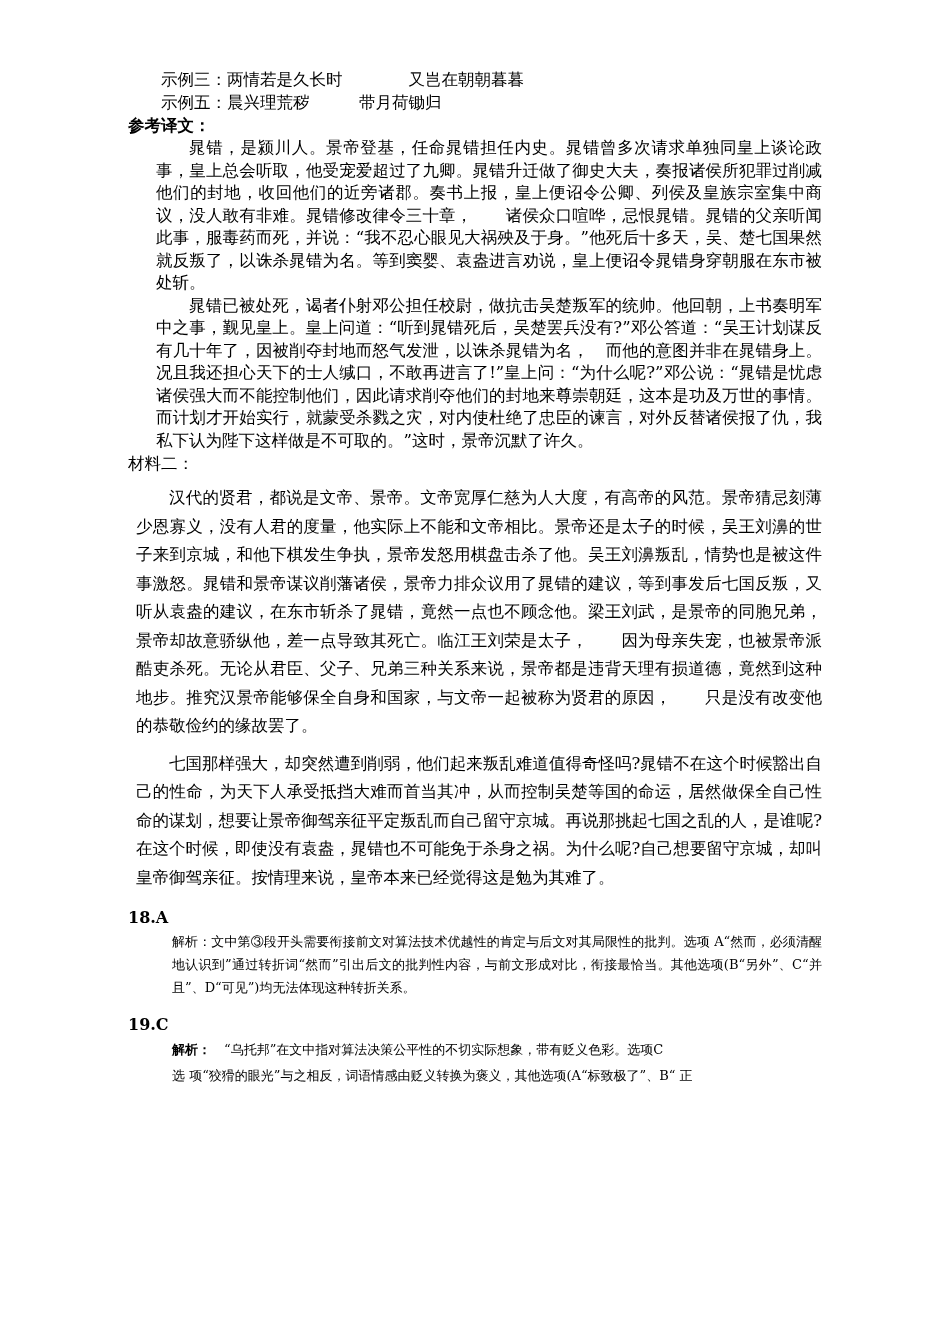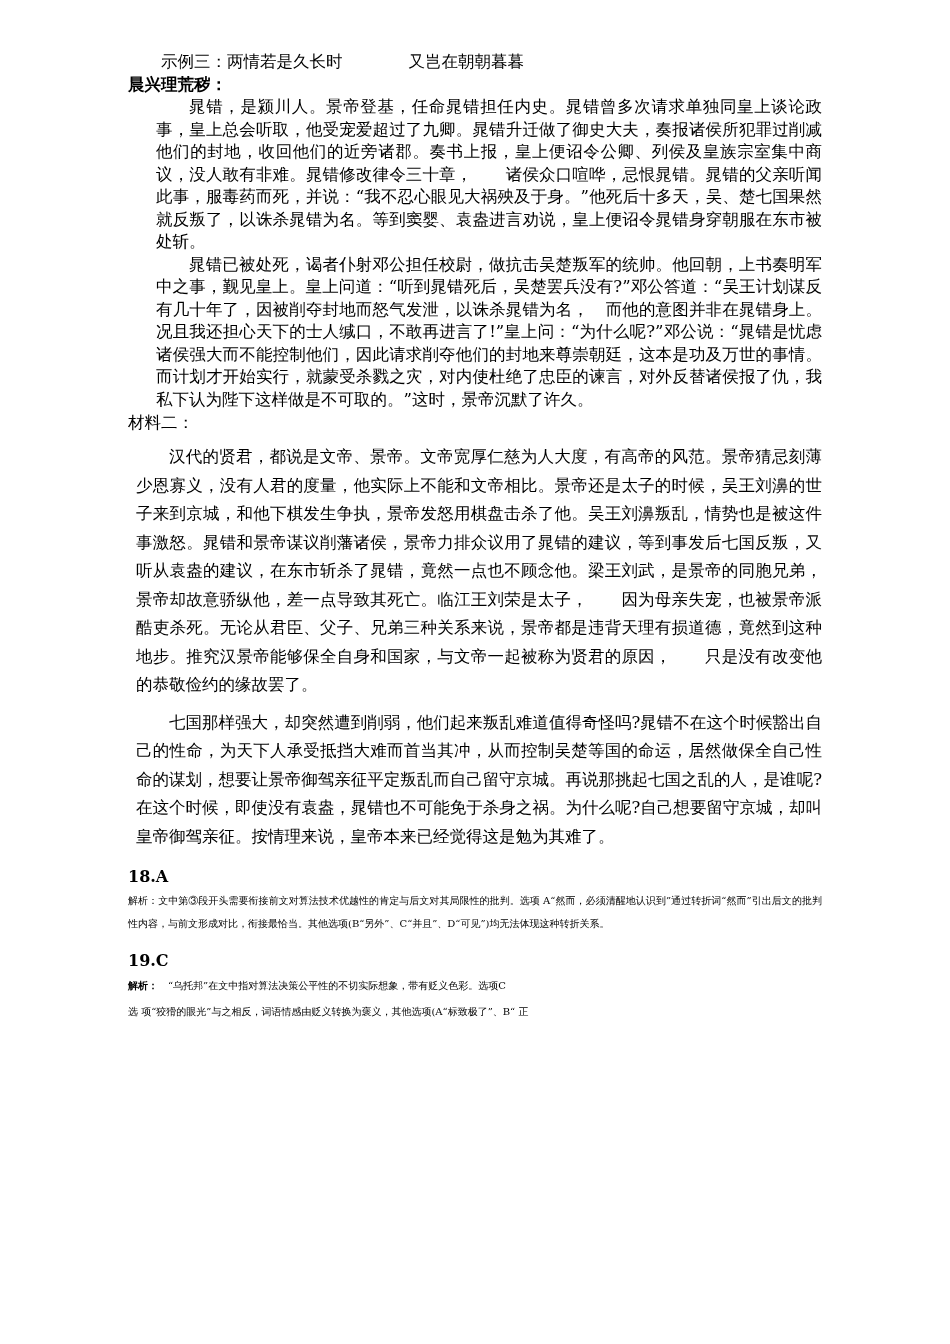--- a/index.html
+++ b/index.html
@@ -7,21 +7,21 @@
   .page {
     position: relative;
     width: 950px;
     height: 1344px;
     background: #ffffff;
     color: #000000;
     font-family: "DejaVu Serif", "Liberation Serif", serif;
     overflow: hidden;
   }
   .content {
-    padding: 50px 128px 0 128px;
+    padding: 68px 128px 0 128px;
   }
   .line {
     font-size: 16.5px;
     line-height: 23px;
     white-space: pre-wrap;
   }
   .indent2 { padding-left: 2em; }
   .bold { font-weight: bold; }
   .para {
     text-align: justify;
@@ -39,36 +39,38 @@
     text-indent: 2em;
     margin: 9px 0 5px 8px;
   }
   .answer-num {
     font-size: 16px;
     line-height: 25px;
     margin-top: 13px;
     font-weight: bold;
   }
   .para.sec3 {
-    font-size: 10px;
+    font-size: 13px;
     line-height: 23px;
+    margin-left: 44px;
   }
   .para.a19 {
     line-height: 26px;
   }
 </style>
 </head>
 <body>
 
 <div class="page">
   <div class="content">
 
     <div class="line indent2">示例三：两情若是久长时　　　　又岂在朝朝暮暮</div>
+    <div class="line indent2">示例五：晨兴理荒秽　　　带月荷锄归</div>
 
-    <div class="line bold">晨兴理荒秽：</div>
+    <div class="line bold">参考译文：</div>
 
     <p class="para sec1">晁错，是颍川人。景帝登基，任命晁错担任内史。晁错曾多次请求单独同皇上谈论政事，皇上总会听取，他受宠爱超过了九卿。晁错升迁做了御史大夫，奏报诸侯所犯罪过削减他们的封地，收回他们的近旁诸郡。奏书上报，皇上便诏令公卿、列侯及皇族宗室集中商议，没人敢有非难。晁错修改律令三十章，　　诸侯众口喧哗，忌恨晁错。晁错的父亲听闻此事，服毒药而死，并说：“我不忍心眼见大祸殃及于身。”他死后十多天，吴、楚七国果然就反叛了，以诛杀晁错为名。等到窦婴、袁盎进言劝说，皇上便诏令晁错身穿朝服在东市被处斩。</p>
     <p class="para sec1">晁错已被处死，谒者仆射邓公担任校尉，做抗击吴楚叛军的统帅。他回朝，上书奏明军中之事，觐见皇上。皇上问道：“听到晁错死后，吴楚罢兵没有?”邓公答道：“吴王计划谋反有几十年了，因被削夺封地而怒气发泄，以诛杀晁错为名，　而他的意图并非在晁错身上。况且我还担心天下的士人缄口，不敢再进言了!”皇上问：“为什么呢?”邓公说：“晁错是忧虑诸侯强大而不能控制他们，因此请求削夺他们的封地来尊崇朝廷，这本是功及万世的事情。而计划才开始实行，就蒙受杀戮之灾，对内使杜绝了忠臣的谏言，对外反替诸侯报了仇，我私下认为陛下这样做是不可取的。”这时，景帝沉默了许久。</p>
 
     <div class="line">材料二：</div>
     <p class="para sec2">汉代的贤君，都说是文帝、景帝。文帝宽厚仁慈为人大度，有高帝的风范。景帝猜忌刻薄少恩寡义，没有人君的度量，他实际上不能和文帝相比。景帝还是太子的时候，吴王刘濞的世子来到京城，和他下棋发生争执，景帝发怒用棋盘击杀了他。吴王刘濞叛乱，情势也是被这件事激怒。晁错和景帝谋议削藩诸侯，景帝力排众议用了晁错的建议，等到事发后七国反叛，又听从袁盎的建议，在东市斩杀了晁错，竟然一点也不顾念他。梁王刘武，是景帝的同胞兄弟，景帝却故意骄纵他，差一点导致其死亡。临江王刘荣是太子，　　因为母亲失宠，也被景帝派酷吏杀死。无论从君臣、父子、兄弟三种关系来说，景帝都是违背天理有损道德，竟然到这种地步。推究汉景帝能够保全自身和国家，与文帝一起被称为贤君的原因，　　只是没有改变他的恭敬俭约的缘故罢了。</p>
 
     <p class="para sec2">七国那样强大，却突然遭到削弱，他们起来叛乱难道值得奇怪吗?晁错不在这个时候豁出自己的性命，为天下人承受抵挡大难而首当其冲，从而控制吴楚等国的命运，居然做保全自己性命的谋划，想要让景帝御驾亲征平定叛乱而自己留守京城。再说那挑起七国之乱的人，是谁呢?在这个时候，即使没有袁盎，晁错也不可能免于杀身之祸。为什么呢?自己想要留守京城，却叫皇帝御驾亲征。按情理来说，皇帝本来已经觉得这是勉为其难了。</p>
 
     <div class="answer-num">18.A</div>

